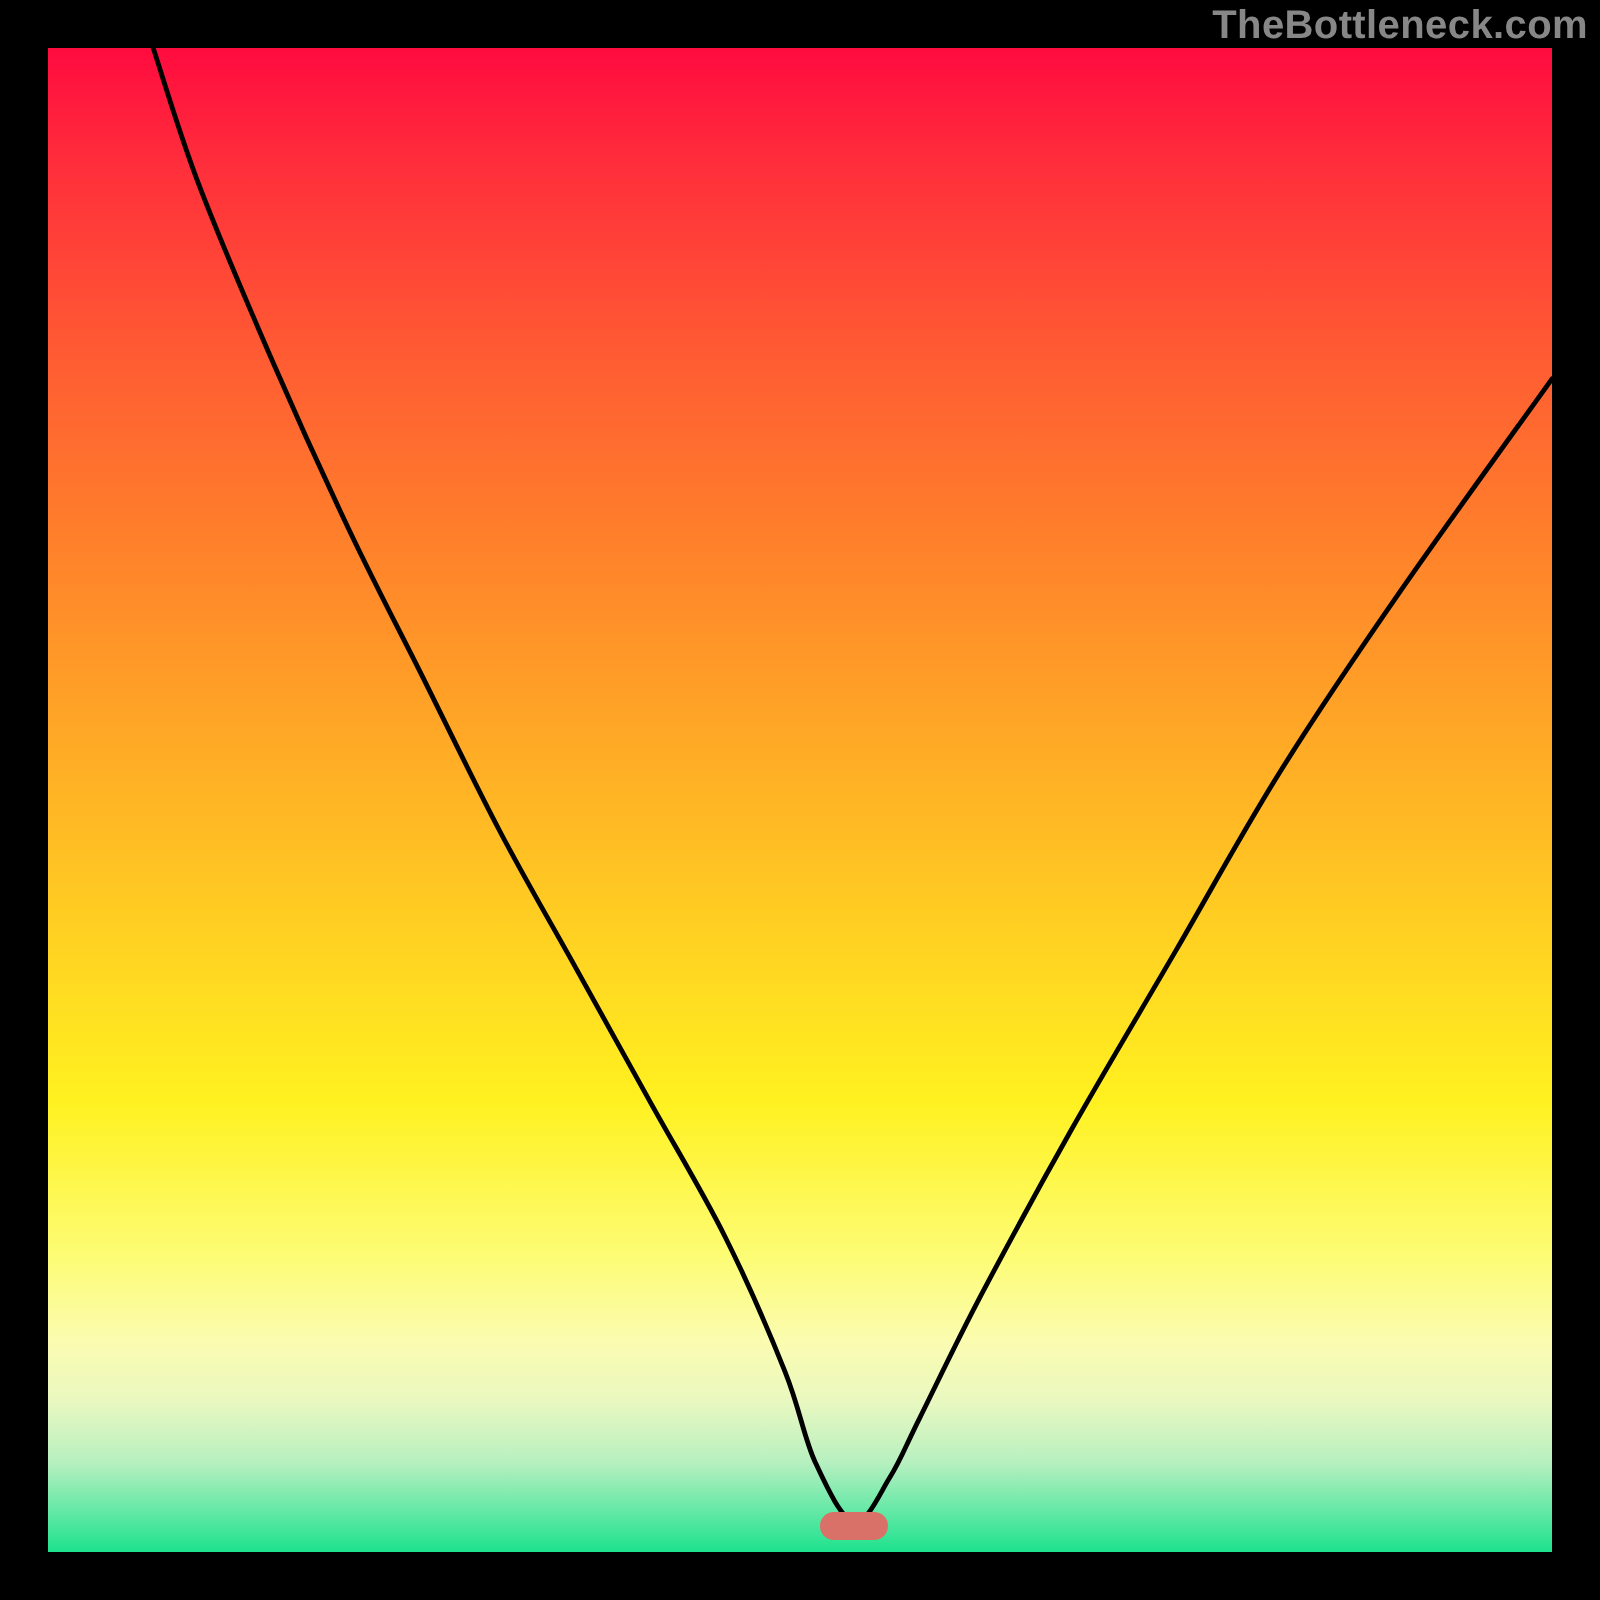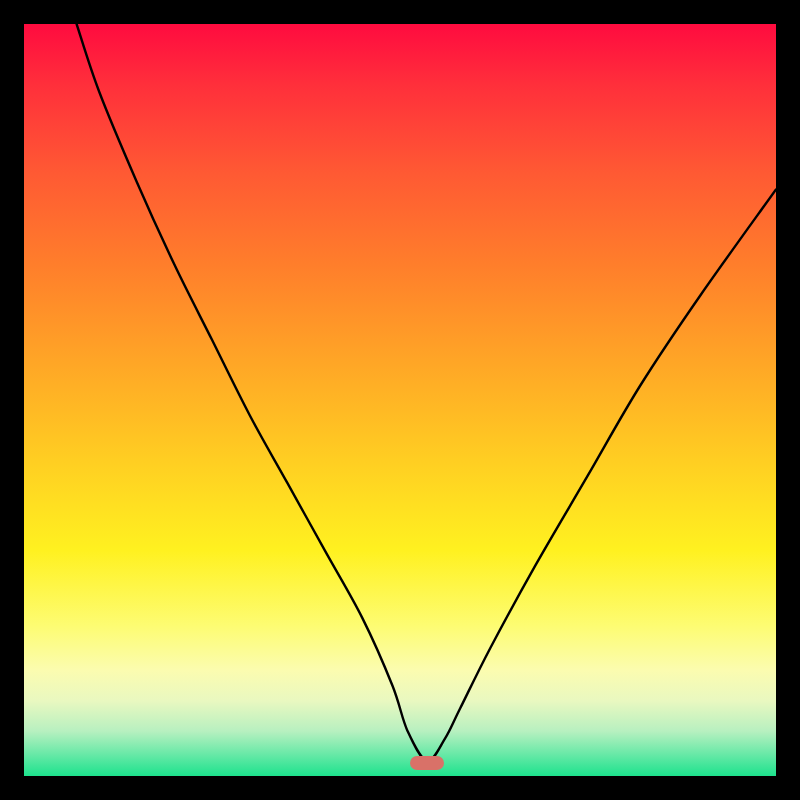--- a/index.html
+++ b/index.html
@@ -81,13 +81,14 @@
   <div class="plot-area">
     <div class="gradient"></div>
 
     <svg class="curve-svg" viewBox="0 0 752 752" preserveAspectRatio="none">
       <path id="curve-path" fill="none" stroke-width="2.4" stroke-linecap="round" stroke="#000000" d="M 52.6 0.0 C 56.4 11.3, 65.2 41.4, 75.2 67.7 C 85.2 94.0, 100.3 129.1, 112.8 157.9 C 125.3 186.7, 137.9 214.3, 150.4 240.6 C 162.9 267.0, 175.5 290.8, 188.0 315.8 C 200.5 340.9, 213.1 367.2, 225.6 391.0 C 238.1 414.9, 250.7 436.2, 263.2 458.7 C 275.7 481.3, 288.3 503.8, 300.8 526.4 C 313.3 549.0, 327.1 571.5, 338.4 594.1 C 349.7 616.6, 361.0 643.0, 368.5 661.8 C 376.0 680.6, 377.8 694.3, 383.5 706.9 C 389.3 719.4, 396.8 735.7, 403.1 737.0 C 409.3 738.2, 415.6 723.2, 421.1 714.4 C 426.6 705.6, 428.6 699.4, 436.2 684.3 C 443.7 669.3, 453.7 648.0, 466.2 624.2 C 478.8 600.3, 495.1 570.3, 511.4 541.4 C 527.7 512.6, 546.5 481.3, 564.0 451.2 C 581.5 421.1, 597.8 391.0, 616.6 361.0 C 635.4 330.9, 654.2 303.3, 676.8 270.7 C 699.4 238.1, 739.5 183.0, 752.0 165.4"></path>
     </svg>
 
     <div id="marker" class="marker" style="left: 386.072px; top: 732.216px; width: 34px; height: 14px; background: rgb(217, 113, 104);"></div>
   </div>
 
+  <div class="watermark">TheBottleneck.com</div>
 </div>
 
 </body></html>

